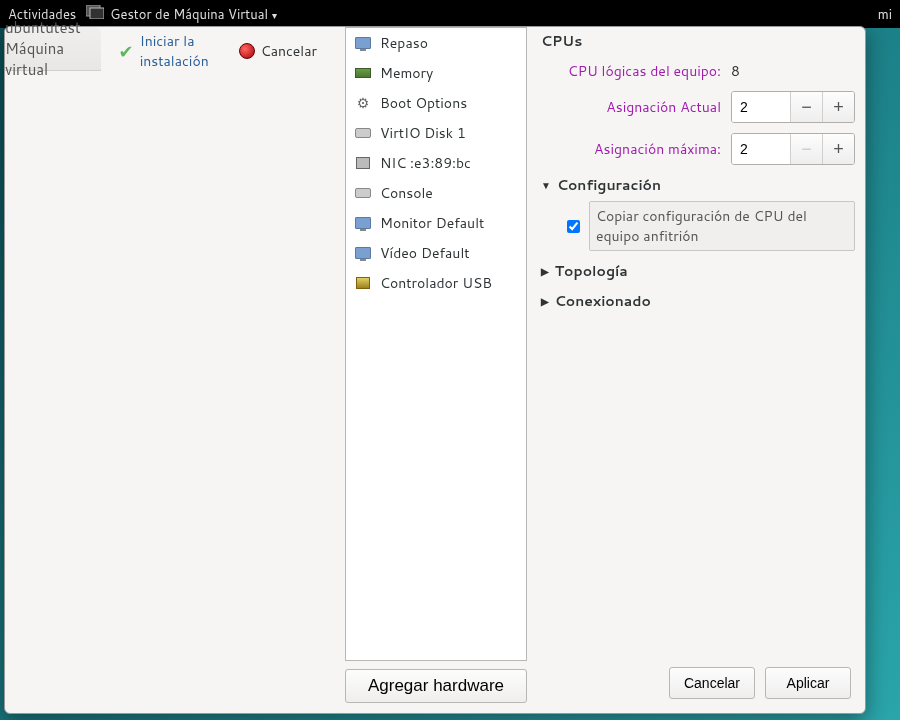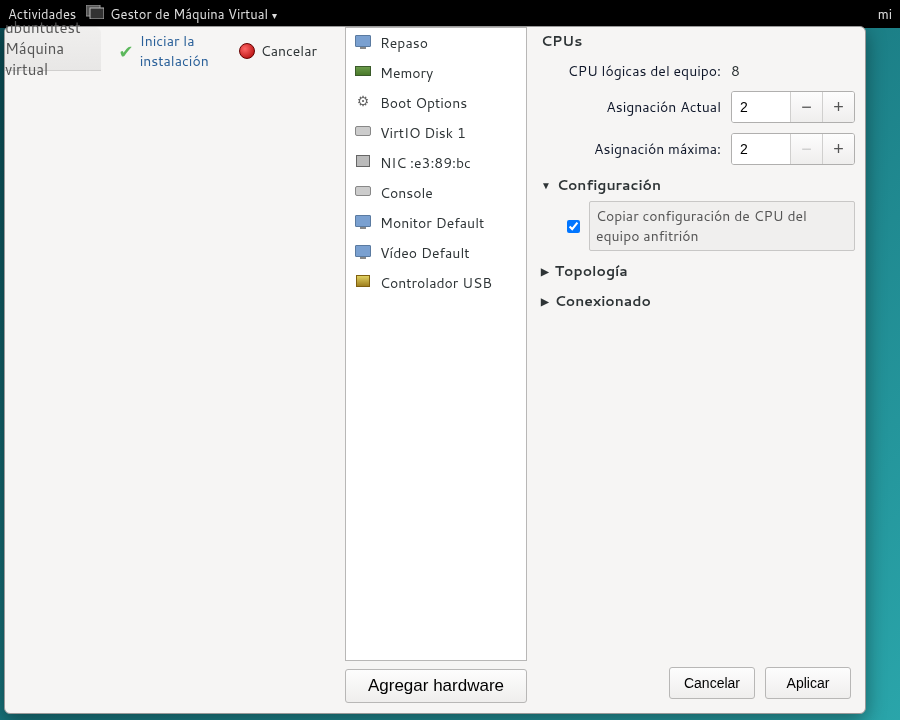--- a/index.html
+++ b/index.html
@@ -88,21 +88,21 @@
     gap:8px;
   }
   .sidebar {
     flex:1;
     background:#fff;
     border:1px solid #b8b7b6;
     overflow:auto;
   }
   .sb-item {
     display:flex;
-    align-items:flex-start;
+    align-items:center;
     gap:8px;
     padding:5px 8px;
     cursor:pointer;
     font-size:14px;
     color:#2e3436;
   }
   .sb-item.selected {
     background:#4a90d9;
     color:#fff;
   }
@@ -133,21 +133,21 @@
   }
   .row {
     display:flex;
     align-items:center;
     gap:10px;
     margin:10px 0;
   }
   .lbl {
     width:180px;
     text-align:right;
-    color:#0f172a;
+    color:#a21caf;
   }
   .spin {
     display:flex;
     border:1px solid #b0afae;
     border-radius:3px;
     overflow:hidden;
     height:32px;
     background:#fff;
   }
   .spin input {

